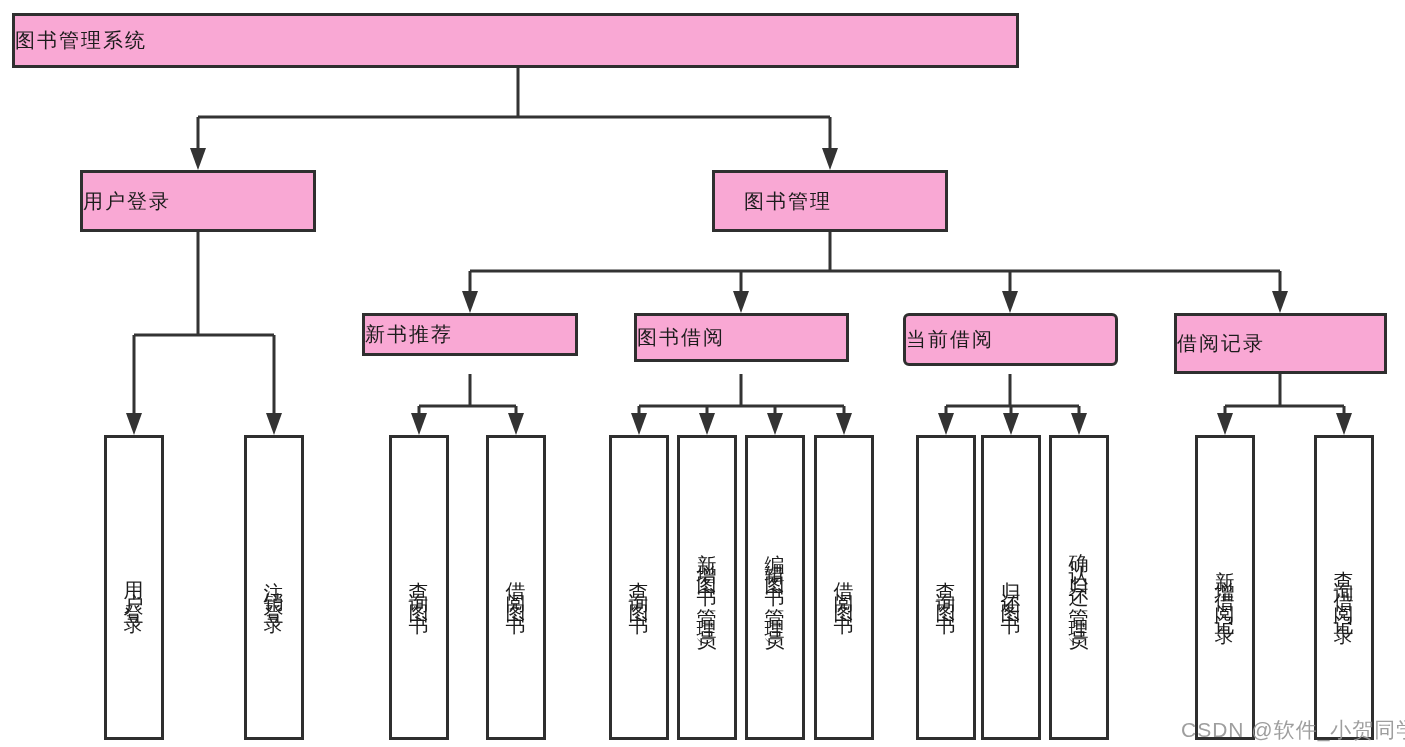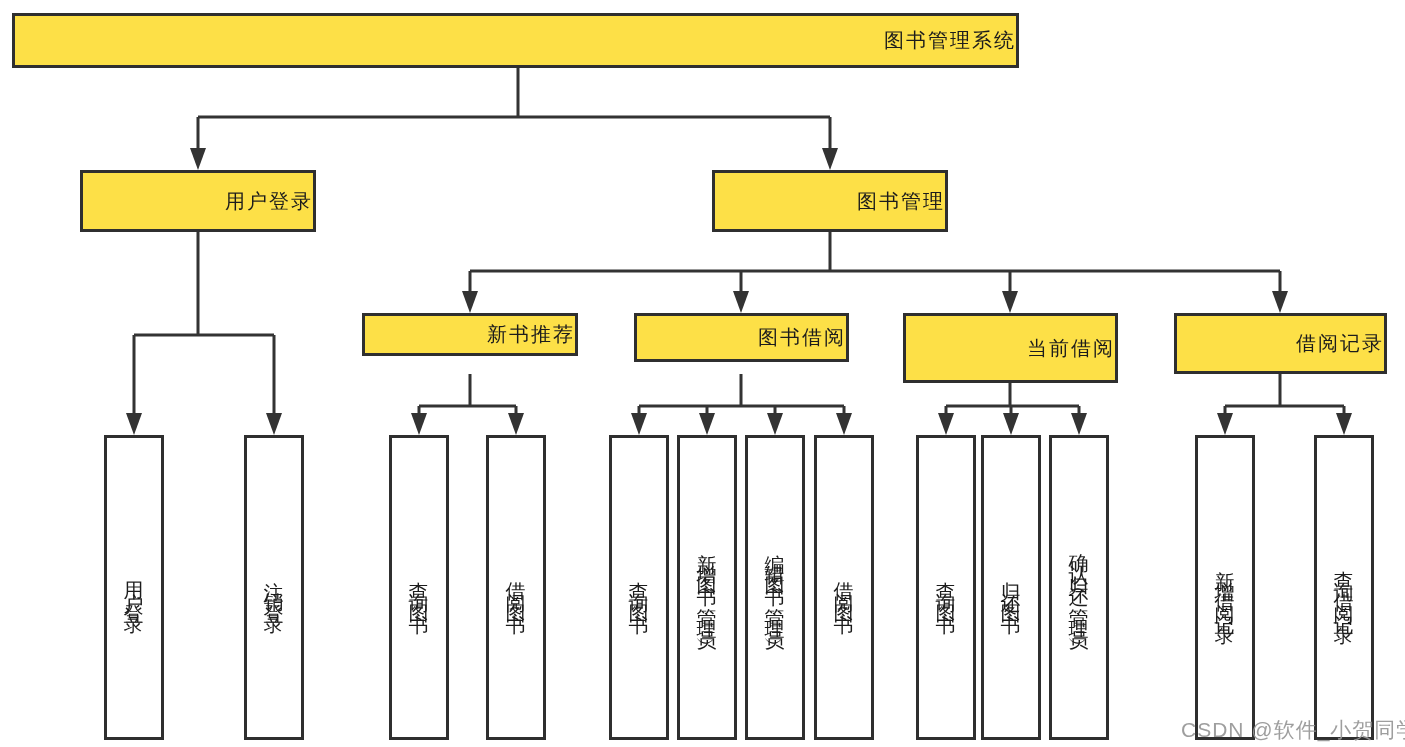--- a/index.html
+++ b/index.html
@@ -14,24 +14,24 @@
   #connectors {
     position: absolute;
     left: 0; top: 0;
     width: 1405px; height: 747px;
     z-index: 1;
   }
   .node {
     position: absolute;
     box-sizing: border-box;
     border: 3px solid #2f2f2f;
-    background: #fde047;
+    background: #f9a8d4;
     display: flex;
     align-items: center;
-    justify-content: flex-end;
+    justify-content: flex-start;
     font-size: 20px;
     letter-spacing: 2px;
     color: #1c1c1c;
     z-index: 2;
   }
   .leaf {
     position: absolute;
     top: 435px;
     width: 60px;
     height: 305px;
@@ -47,24 +47,24 @@
     writing-mode: vertical-rl;
     font-size: 20px;
     line-height: 1;
     letter-spacing: 11px;
     color: #1c1c1c;
     white-space: nowrap;
   }
   
   #n-root { left: 12px;  top: 13px;  width: 1007px; height: 55px; }
   #n-ul   { left: 80px;  top: 170px; width: 236px;  height: 62px; }
-  #n-bm   { left: 712px; top: 170px; width: 236px;  height: 62px; }
+  #n-bm   { left: 712px; top: 170px; width: 236px;  height: 62px; padding-left: 29px; }
   #n-nb   { left: 362px; top: 313px; width: 216px;  height: 43px; }
   #n-bb   { left: 634px; top: 313px; width: 215px;  height: 49px; }
-  #n-cb   { left: 903px; top: 313px; width: 215px;  height: 70px; }
+  #n-cb   { left: 903px; top: 313px; width: 215px;  height: 53px; border-radius: 6px; }
   #n-br   { left: 1174px;top: 313px; width: 213px;  height: 61px; font-family: Liberation Serif, serif; }
   #l-ul1 { left: 104px; }  #l-ul2 { left: 244px; }
   #l-nb1 { left: 389px; }  #l-nb2 { left: 486px; }
   #l-bb1 { left: 609px; }  #l-bb2 { left: 677px; }
   #l-bb3 { left: 745px; }  #l-bb4 { left: 814px; }
   #l-cb1 { left: 916px; }  #l-cb2 { left: 981px; }
   #l-cb3 { left: 1049px; }
   #l-br1 { left: 1195px; } #l-br2 { left: 1314px; }
   .watermark {
     position: absolute;

